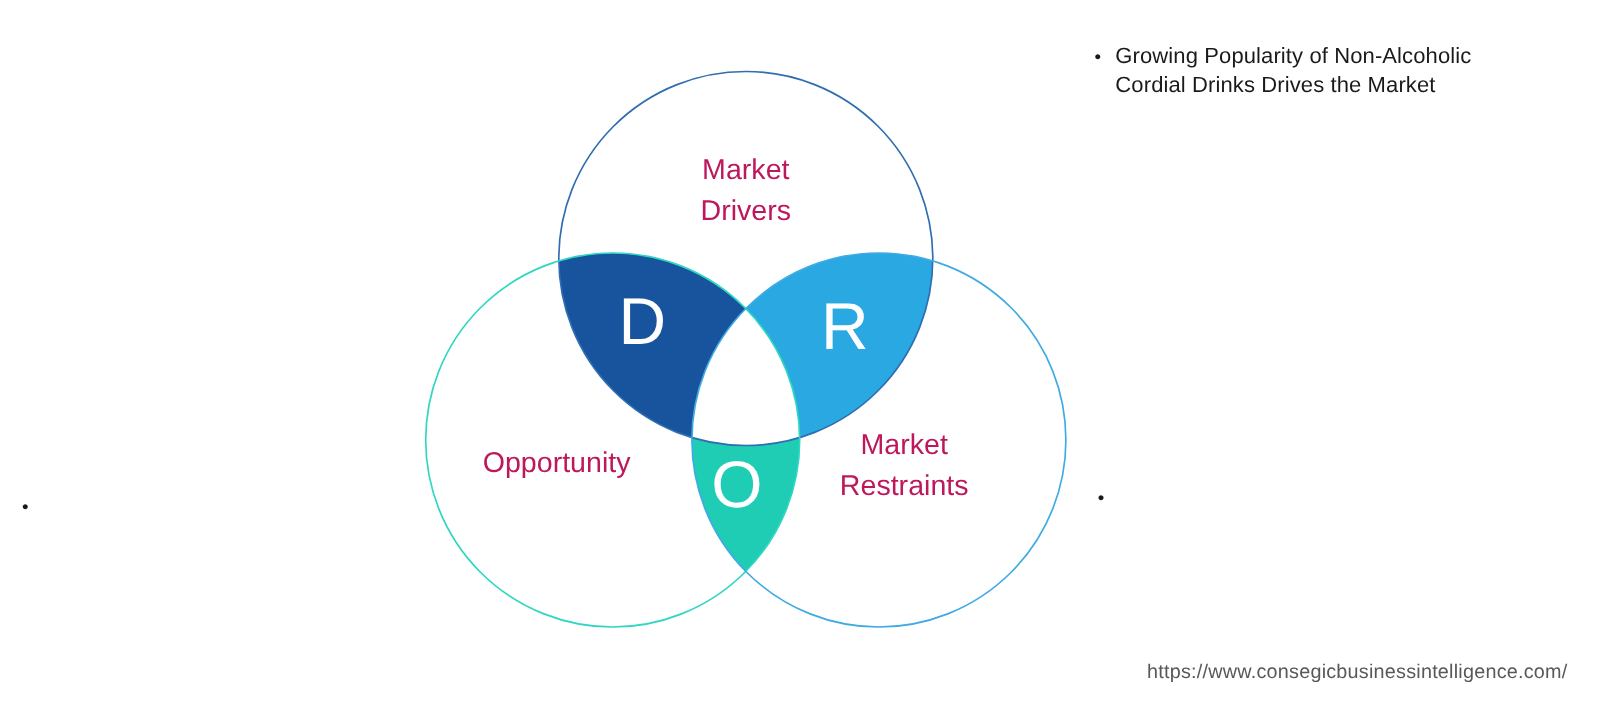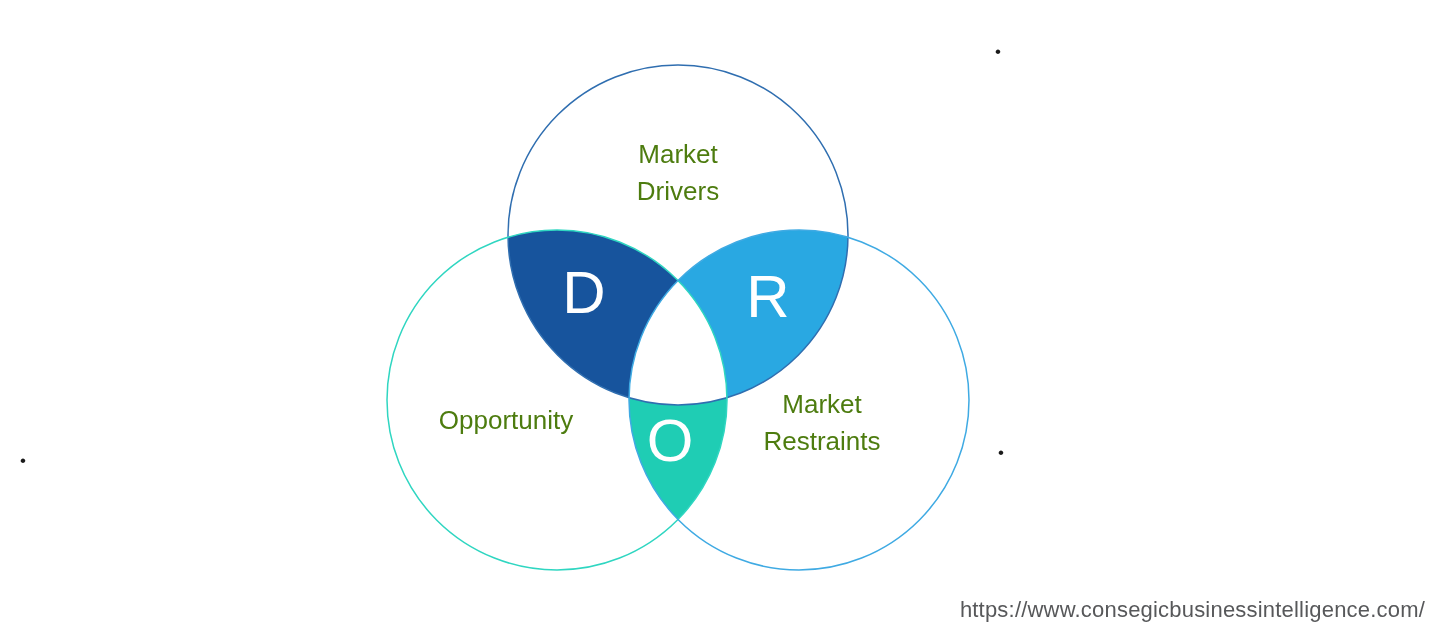--- a/index.html
+++ b/index.html
@@ -3,36 +3,36 @@
 <meta charset="utf-8">
 <style>
   html,body{margin:0;padding:0;}
   body{
     width:1453px;height:643px;position:relative;background:#ffffff;
     font-family:"Liberation Sans", sans-serif;overflow:hidden;
   }
   .venn-svg{position:absolute;left:0;top:0;}
   .abs{position:absolute;}
   .circle-label{
-    color:#4d7c0f;font-size:26px;line-height:37px;text-align:center;
+    color:#be185d;font-size:26px;line-height:37px;text-align:center;
     white-space:pre-line;letter-spacing:0;
   }
   .overlap-letter{
     color:#ffffff;font-size:60px;line-height:80px;text-align:center;
     width:100px;height:80px;
   }
   .bullet-item{display:flex;align-items:flex-start;color:#1a1a1a;}
   .bullet-marker{
     font-size:17px;line-height:27px;margin-right:13px;flex:0 0 auto;color:#1a1a1a;
   }
   .bullet-text{
     font-size:20px;line-height:27px;white-space:pre-line;letter-spacing:0.1px;
   }
   .footer-url{
-    font-size:22px;line-height:22px;color:#57585a;letter-spacing:0.2px;
+    font-size:18px;line-height:22px;color:#57585a;letter-spacing:0.2px;
   }
 </style>
 </head>
 <body>
 
 <svg class="venn-svg" width="1453" height="643" viewBox="0 0 1453 643" aria-hidden="true">
   <defs>
     <clipPath id="clipLeft">
         <circle cx="557" cy="400" r="170"></circle>
       </clipPath>
@@ -69,20 +69,22 @@
 <div class="abs circle-label" style="left:396px;top:402px;width:220px;">Opportunity</div>
 <div class="abs circle-label" style="left:722px;top:386px;width:200px;">Market
 Restraints</div>
 
 <div class="abs overlap-letter" style="left:534px;top:253px;">D</div>
 <div class="abs overlap-letter" style="left:718px;top:257px;">R</div>
 <div class="abs overlap-letter" style="left:620px;top:401px;">O</div>
 
 <div class="abs bullet-item" style="left:995px;top:38px;width:460px;">
   <span class="bullet-marker">•</span>
+  <span class="bullet-text">Growing Popularity of Non-Alcoholic
+Cordial Drinks Drives the Market</span>
 </div>
 
 <div class="abs bullet-item" style="left:998px;top:439px;width:460px;">
   <span class="bullet-marker">•</span>
 </div>
 
 <div class="abs bullet-item" style="left:20px;top:447px;width:370px;">
   <span class="bullet-marker">•</span>
 </div>
 

